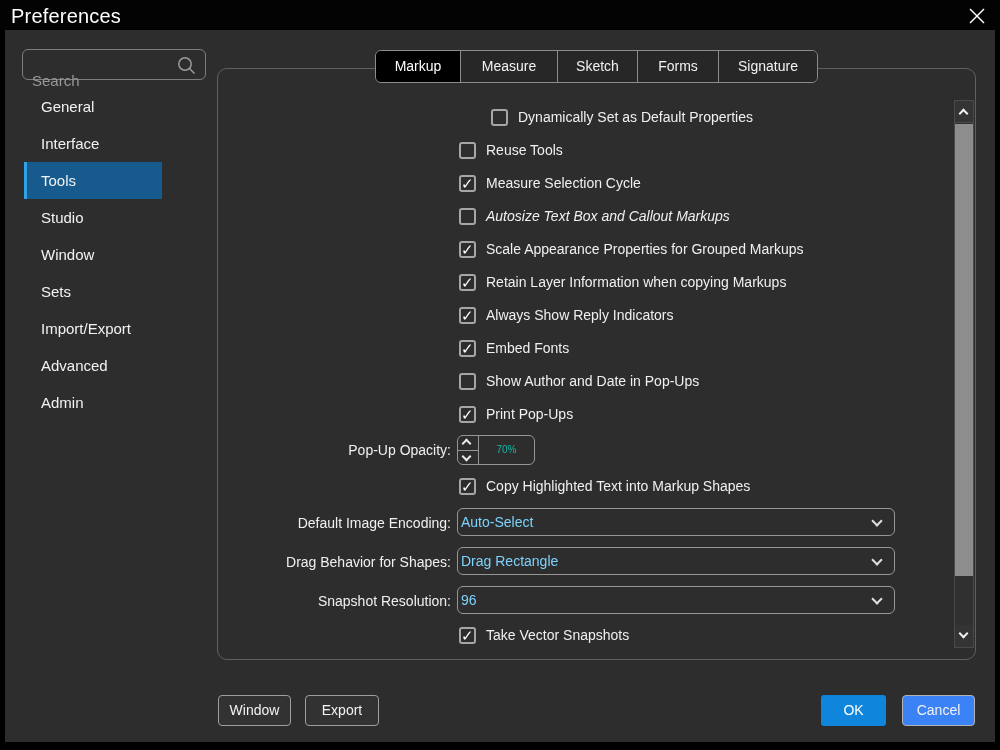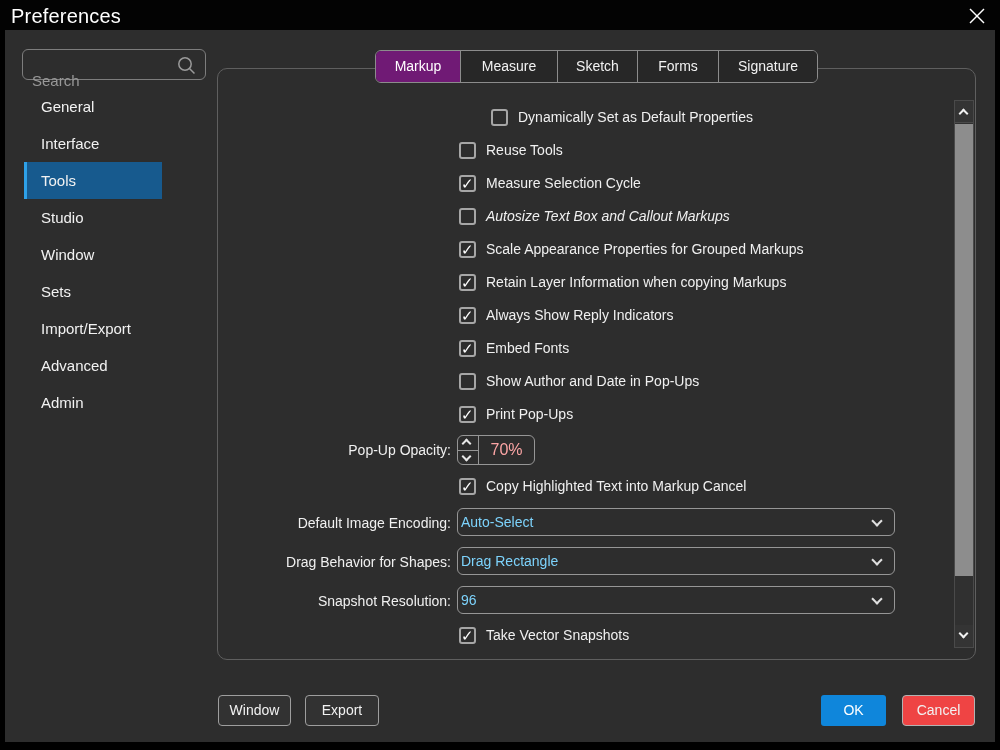--- a/index.html
+++ b/index.html
@@ -25,58 +25,58 @@
   .side-item { position:relative; height:37px; line-height:37px; color:#f2f2f2; font-size:15px; padding-left:17px; width:138px; cursor:default; }
   .side-item.selected { background:#175a8e; border-left:3px solid #2ea1e8; padding-left:14px; }
 
   
   .fieldset { position:absolute; left:212px; top:38px; width:759px; height:592px; border:1px solid #5f5f5f; border-radius:10px; }
 
   
   .tabstrip { position:absolute; left:370px; top:20px; height:33px; display:flex; border:1px solid #8c8c8c; border-radius:6px; background:#272727; z-index:5; overflow:hidden; }
   .tab { height:31px; line-height:31px; text-align:center; color:#f2f2f2; font-size:14px; border-right:1px solid #8c8c8c; background:#272727; cursor:default; }
   .tab:last-child { border-right:none; }
-  .tab.selected { background:#701a75; color:#ffffff; }
+  .tab.selected { background:#000000; color:#ffffff; }
 
   
   .cb-row { position:absolute; left:454px; height:32px; display:flex; align-items:center; }
   .checkbox { width:17px; height:17px; border:2px solid #a6a6a6; border-radius:3px; margin-right:10px; position:relative; flex:none; }
   .checkbox .mark { position:absolute; left:0px; top:-3px; color:#ffffff; font-size:15px; line-height:19px; }
   .cb-label { color:#f0f0f0; font-size:14px; white-space:nowrap; }
 
   .field-label { position:absolute; left:210px; width:236px; text-align:right; color:#f0f0f0; font-size:14px; white-space:nowrap; }
 
   
   .spinner { position:absolute; left:452px; top:405px; width:78px; height:30px; border:1px solid #969696; border-radius:6px; display:flex; }
   .spin-arrows { width:21px; border-right:1px solid #969696; display:flex; flex-direction:column; }
   .spin-up, .spin-down { flex:1; position:relative; cursor:default; }
   .spin-up { border-bottom:1px solid #969696; }
   .chev { display:inline-block; width:7px; height:7px; border-right:2px solid #e8e8e8; border-bottom:2px solid #e8e8e8; }
   .chev.up { transform:rotate(-135deg); position:absolute; left:5px; top:4px; }
   .chev.down { transform:rotate(45deg); position:absolute; left:5px; top:2px; }
-  .spin-value { flex:1; text-align:center; line-height:28px; color:#fca5a5; font-size:16px; }
+  .spin-value { flex:1; text-align:center; line-height:28px; color:#14b8a6; font-size:10px; }
 
   
   .dropdown { position:absolute; left:452px; width:438px; height:28px; border:1px solid #969696; border-radius:6px; color:#7dd3fc; font-size:14px; line-height:26px; padding-left:3px; cursor:default; }
   .dd-chev { position:absolute; right:13px; top:8px; width:8px; height:8px; border-right:2px solid #e0e0e0; border-bottom:2px solid #e0e0e0; transform:rotate(45deg); }
 
   
   .scrollbar { position:absolute; left:949px; top:70px; width:20px; height:548px; background:#303030; border:1px solid #4a4a4a; }
   .sb-btn { position:absolute; left:0; width:18px; height:22px; background:#343434; }
   .sb-btn.top { top:0; border-bottom:1px solid #4a4a4a; }
   .sb-btn.bottom { bottom:0; }
   .sb-chev { position:absolute; left:5px; width:7px; height:7px; border-right:2px solid #f0f0f0; border-bottom:2px solid #f0f0f0; }
   .sb-chev.up { transform:rotate(-135deg); top:9px; }
   .sb-chev.down { transform:rotate(45deg); top:5px; }
   .sb-thumb { position:absolute; left:0; top:23px; width:18px; height:452px; background:#8d8d8d; }
 
   
   .btn { position:absolute; height:31px; border:1px solid #9e9e9e; border-radius:4px; background:#323232; color:#f2f2f2; font-size:14px; text-align:center; line-height:29px; cursor:default; }
   .btn-ok { position:absolute; height:31px; border:none; border-radius:3px; background:#0f86db; color:#ffffff; font-size:14px; text-align:center; line-height:31px; cursor:default; }
-  .btn-cancel { border-color:#b2b2b2; background:#ef4444; }
+  .btn-cancel { border-color:#b2b2b2; background:#3b82f6; }
 </style>
 </head>
 <body>
 
 <div class="window">
 
   <div class="titlebar">
     <div class="title-text">Preferences</div>
     <div class="close-btn">
       <svg width="20" height="20" viewBox="0 0 20 20">
@@ -185,21 +185,21 @@
             <span class="chev down"></span>
           </div>
       </div>
       <div class="spin-value">70%</div>
     </div>
 
     <div class="cb-row" style="top:440px;">
       <span class="checkbox">
           <span class="mark">✓</span>
         </span>
-      <span class="cb-label">Copy Highlighted Text into Markup Cancel</span>
+      <span class="cb-label">Copy Highlighted Text into Markup Shapes</span>
     </div>
 
     <div id="dropdown-list">
         <div class="field-label" style="top: 485px;">Default Image Encoding:</div>
         <div class="dropdown" style="top: 478px;">Auto-Select<span class="dd-chev"></span></div>
         <div class="field-label" style="top: 524px;">Drag Behavior for Shapes:</div>
         <div class="dropdown" style="top: 517px;">Drag Rectangle<span class="dd-chev"></span></div>
         <div class="field-label" style="top: 563px;">Snapshot Resolution:</div>
         <div class="dropdown" style="top: 556px;">96<span class="dd-chev"></span></div>
       </div>

